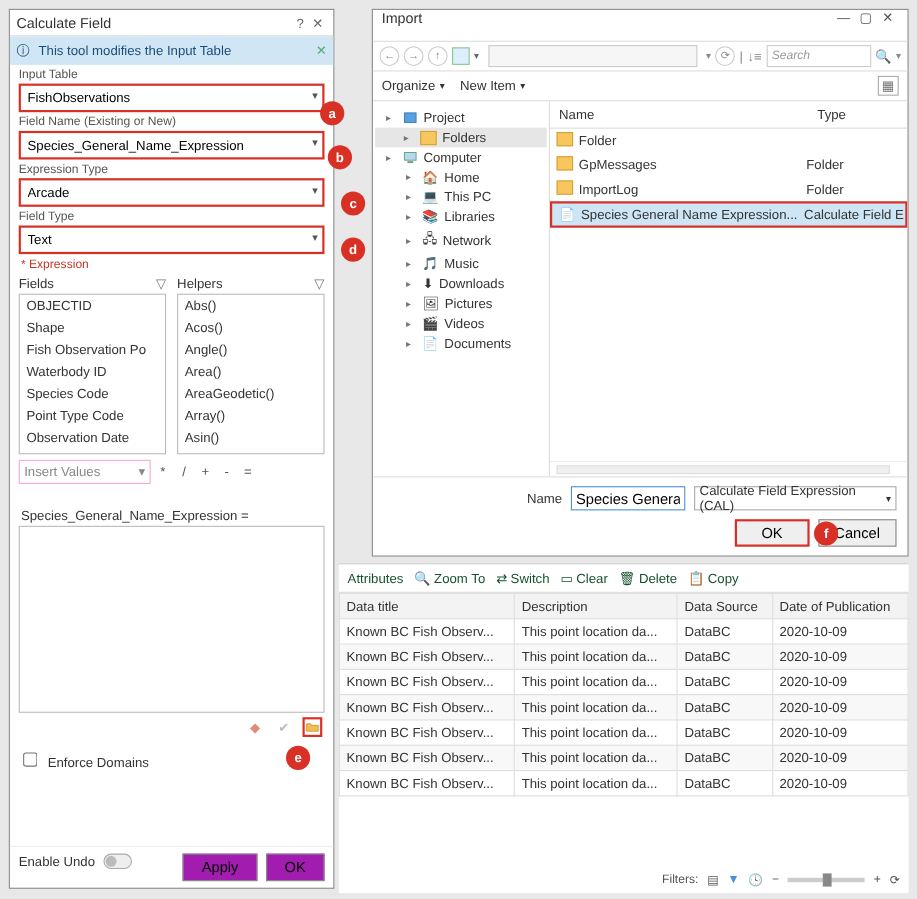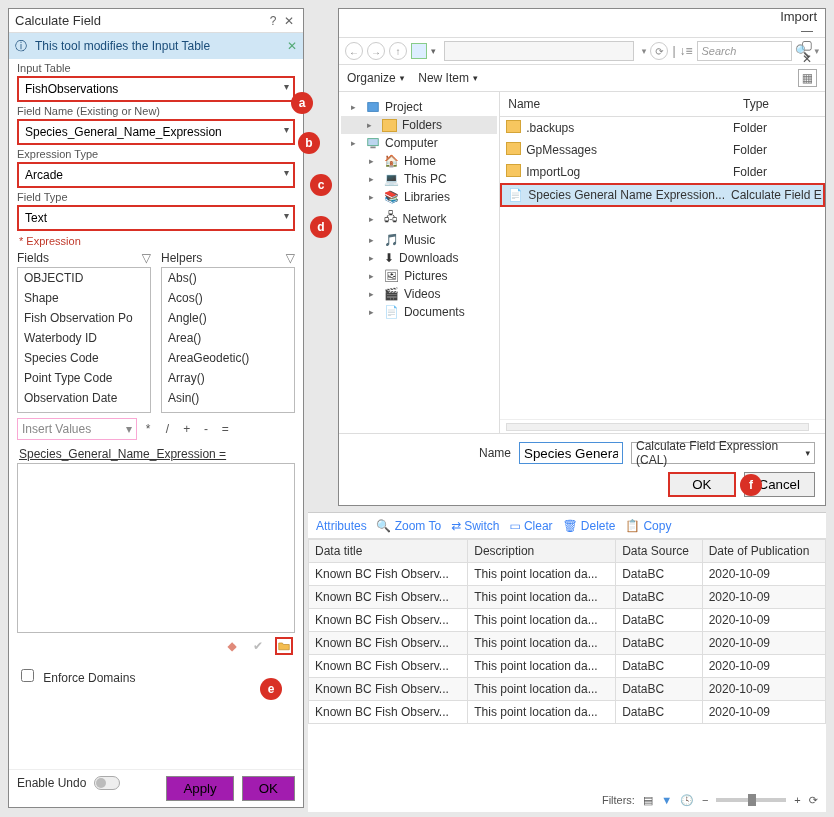--- a/index.html
+++ b/index.html
@@ -27,34 +27,34 @@
 .fh-head { display: flex; align-items: center; justify-content: space-between; padding: 2px 0; }
 .fh-head .f-icon { color: #777; }
 .fh-list { border: 1px solid #bbb; height: 146px; overflow-y: auto; background: #fff; }
 .fh-list::-webkit-scrollbar { width: 14px; }
 .fh-list::-webkit-scrollbar-thumb { background: #c5c5c5; border: 1px solid #aaa; }
 .fh-item { padding: 3px 6px; white-space: nowrap; overflow: hidden; }
 .insert-row { display: flex; align-items: center; margin: 5px 0; gap: 3px; }
 .insert-v { border: 1px solid #f9a8d4; padding: 3px 4px; width: 120px; color: #888; display: flex; justify-content: space-between; }
 .ops span { display: inline-block; width: 16px; text-align: center; color: #555; }
 .expr-box { border: 1px solid #bbb; height: 170px; background: #fff; }
-.expr-title { margin: 2px 0 2px 2px; text-decoration: underline; }
+.expr-title { margin: 17px 0 2px 2px; }
 .icon-row { display: flex; justify-content: flex-end; gap: 8px; padding: 4px 2px; align-items: center; }
 .icon-row .ic { width: 18px; height: 18px; display: flex; align-items: center; justify-content: center; }
 .red-box { border: 2px solid #d93025; padding: 1px; }
 .enforce-row { padding: 10px 4px; }
 .enforce-row input { margin-right: 6px; }
 .bottom-row { display: flex; align-items: flex-start; padding: 6px 8px; gap: 8px; border-top: 1px solid #eee; margin-top: auto; }
 .toggle { width: 26px; height: 14px; border: 1px solid #aaa; border-radius: 8px; position: relative; background: #eee; }
 .toggle::before { content: ""; position: absolute; width: 10px; height: 10px; border-radius: 50%; background: #bbb; left: 1px; top: 1px; }
 .btn { border: 1px solid #888; background: #a21caf; padding: 4px 16px; }
 
 
 .import-panel { position: absolute; right: 8px; top: 8px; width: 488px; height: 498px; background: #fff; border: 1px solid #888; z-index: 100; display: flex; flex-direction: column; }
-.import-title { height: 28px; display: flex; align-items: flex-end; padding: 0 8px; flex-direction: column; }
+.import-title { height: 28px; display: flex; align-items: flex-start; padding: 0 8px; }
 .import-title .lbl { flex: 1; font-size: 13px; }
 .import-title .wico { width: 20px; text-align: center; color: #555; }
 .nav-bar { height: 28px; border-top: 1px solid #ddd; border-bottom: 1px solid #ddd; display: flex; align-items: center; padding: 0 6px; gap: 4px; }
 .nav-bar .nav-ico { width: 18px; height: 18px; border: 1px solid #ccc; border-radius: 9px; display: flex; align-items: center; justify-content: center; color: #888; font-size: 10px; }
 .nav-bar .path-box { flex: 1; height: 20px; border: 1px solid #ccc; margin: 0 4px; background: #f6f6f6; }
 .nav-bar .search-box { width: 95px; height: 20px; border: 1px solid #ccc; padding: 0 4px; color: #999; font-style: italic; font-size: 11px; display:flex; align-items:center; }
 .org-bar { height: 26px; display: flex; align-items: center; padding: 0 8px; gap: 14px; }
 .org-bar .org-item { display: flex; align-items: center; gap: 4px; color: #333; }
 .import-body { flex: 1; display: flex; border-top: 1px solid #ddd; overflow: hidden; }
 .tree { width: 168px; border-right: 1px solid #ddd; padding: 6px 2px; overflow: hidden; }
@@ -79,21 +79,21 @@
 .import-footer { border-top: 1px solid #ddd; padding: 8px 10px; }
 .ft-row1 { display: flex; align-items: center; gap: 8px; margin-bottom: 8px; justify-content: flex-end; }
 .ft-row1 input { border: 1px solid #4a90d9; height: 22px; padding: 0 4px; width: 104px; }
 .ft-row1 .filter { border: 1px solid #aaa; height: 22px; padding: 0 4px; width: 184px; display: flex; align-items: center; justify-content: flex-end; }
 .ft-row2 { display: flex; justify-content: flex-end; gap: 8px; }
 .ft-row2 .okb { border: 2px solid #d93025; padding: 3px 22px; }
 .ft-row2 .cnb { border: 1px solid #888; padding: 4px 14px; }
 
 
 .attr-area { position: absolute; right: 8px; top: 512px; width: 518px; height: 300px; background: #fff; border-top: 1px solid #ccc; }
-.attr-toolbar { height: 26px; display: flex; align-items: center; gap: 10px; padding: 0 8px; color: #3b82f6; border-bottom: 1px solid #ddd; }
+.attr-toolbar { height: 26px; display: flex; align-items: center; gap: 10px; padding: 0 8px; color: #14532d; border-bottom: 1px solid #ddd; }
 .attr-toolbar .tb { display: flex; align-items: center; gap: 3px; }
 .attr-table { width: 100%; border-collapse: collapse; font-size: 12px; }
 .attr-table th, .attr-table td { border: 1px solid #ddd; padding: 4px 6px; text-align: left; white-space: nowrap; overflow: hidden; }
 .attr-table th { background: #f3f3f3; font-weight: normal; color: #333; }
 .attr-table tr.alt td { background: #f8f8f8; }
 .filter-bar { position: absolute; right: 8px; bottom: 4px; width: 518px; height: 26px; display: flex; align-items: center; justify-content: flex-end; padding: 0 8px; gap: 8px; color: #555; font-size: 11px; }
 .filter-bar .slider { width: 70px; height: 4px; background: #ccc; position: relative; }
 .filter-bar .slider::before { content: ""; position: absolute; width: 8px; height: 12px; background: #888; top: -4px; left: 32px; }
 svg.glyph { width: 14px; height: 14px; }
 </style>
@@ -315,21 +315,20 @@
         </div>
     </div>
     <div class="file-list">
       <div class="fl-head">
         <div class="fl-name">Name</div>
         <div class="fl-type">Type</div>
       </div>
       <div id="fl-rows" style="flex:1">
           <div class="fl-row">
             <span class="fi"><span class="fico f-folder"></span></span>
-            <span class="nm">.backups</span>
             <span class="tp">Folder</span>
           </div>
           <div class="fl-row">
             <span class="fi"><span class="fico f-folder"></span></span>
             <span class="nm">GpMessages</span>
             <span class="tp">Folder</span>
           </div>
           <div class="fl-row">
             <span class="fi"><span class="fico f-folder"></span></span>
             <span class="nm">ImportLog</span>

